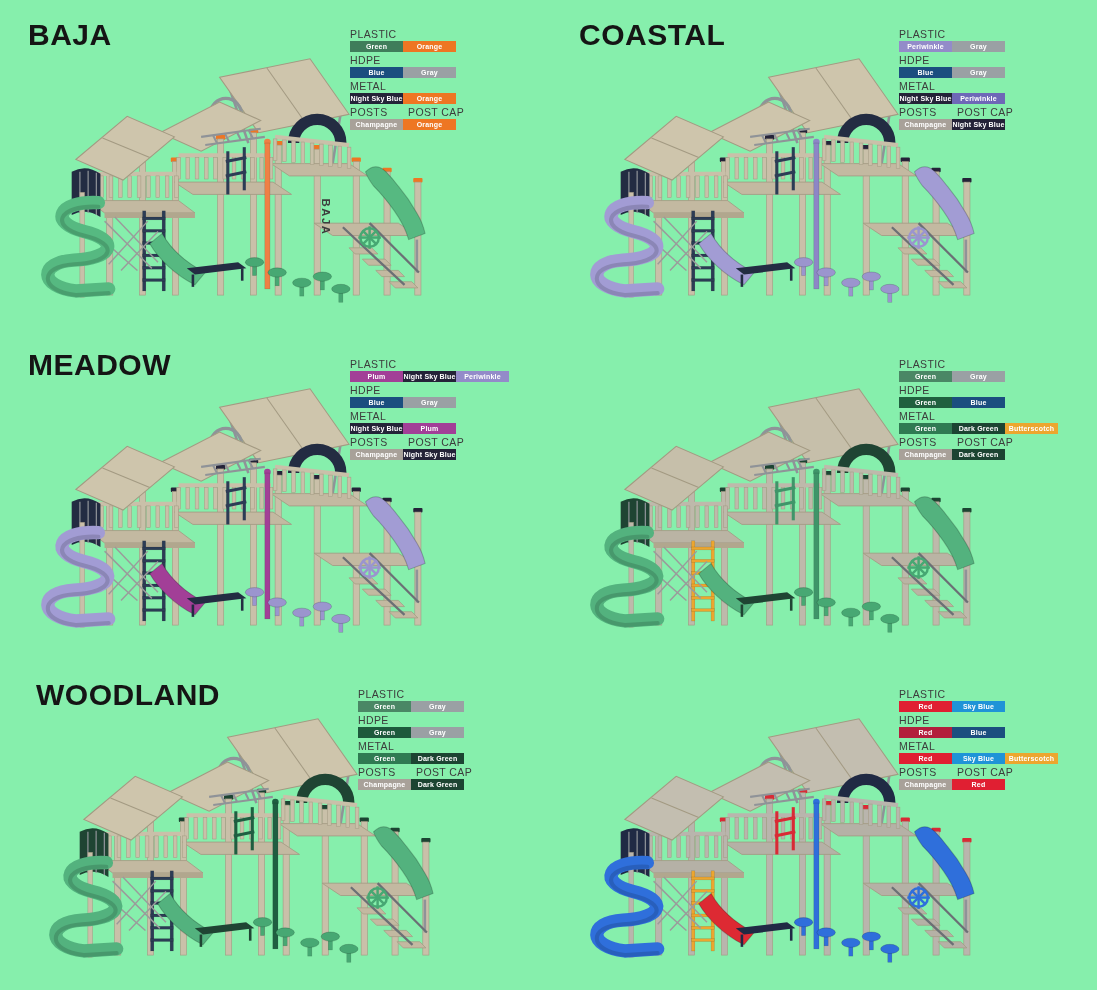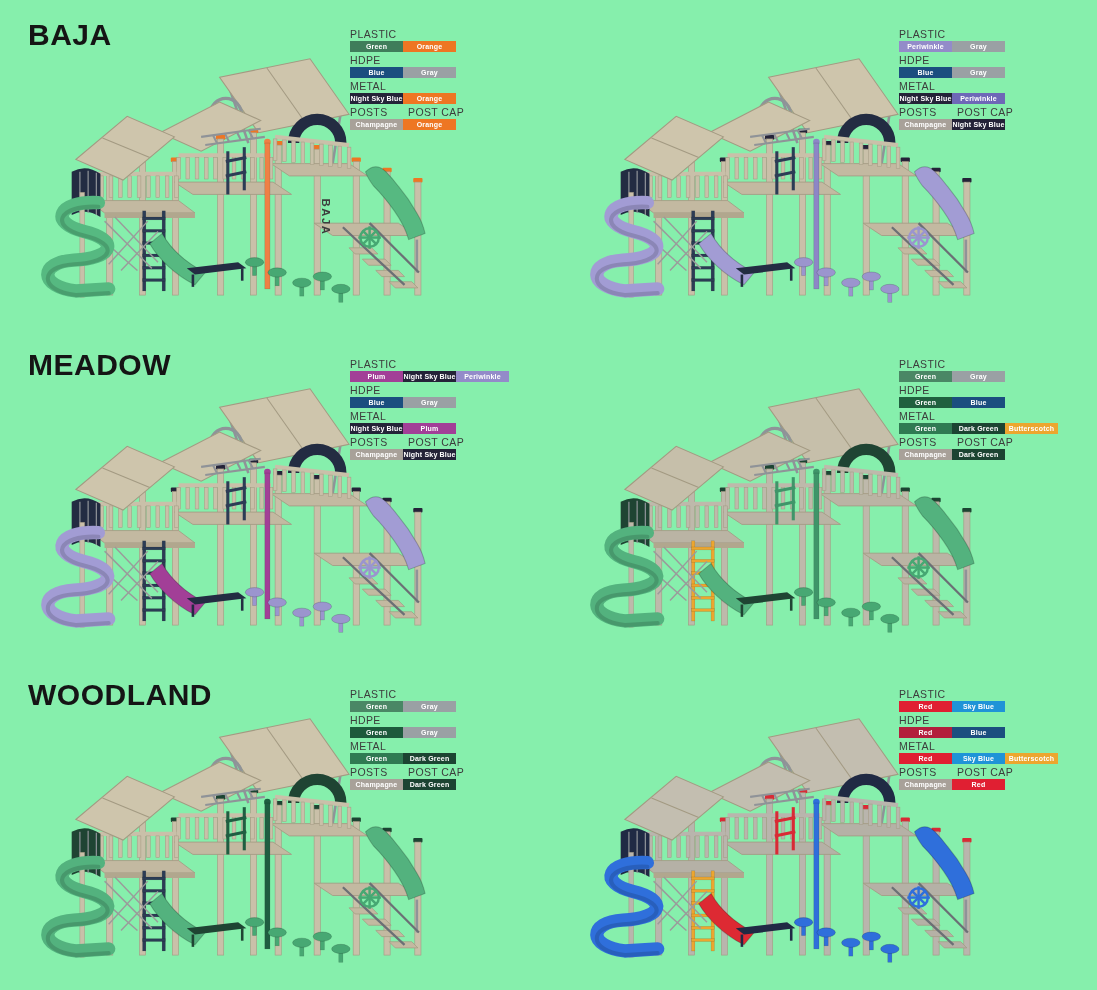--- a/index.html
+++ b/index.html
@@ -203,20 +203,21 @@
           <ellipse cx="306" cy="220" rx="9" ry="4.5" fill="#47a873" stroke="rgba(0,0,0,.22)" stroke-width="0.7"></ellipse>
         </g>
         <g>
           <rect x="322" y="232" width="4" height="13" fill="#47a873" stroke="rgba(0,0,0,.22)" stroke-width="0.5"></rect>
           <ellipse cx="324" cy="232" rx="9" ry="4.5" fill="#47a873" stroke="rgba(0,0,0,.22)" stroke-width="0.7"></ellipse>
         </g>
         <text x="306" y="144" transform="rotate(90 306 144)" font-size="11" font-weight="bold" fill="#3d3d3d" letter-spacing="1.5" font-family="'Liberation Sans',sans-serif">BAJA</text>
       </svg>
     </div>
     <div class="card col-right" style="left: 549px; top: 0px;">
+      <div class="scheme-title">COASTAL</div>
       <div class="legend">
         <div class="mat-label-row">
           <span>PLASTIC</span>
         </div>
         <div class="swatch-row">
           <div class="swatch" style="background: rgb(147, 139, 201);">Periwinkle</div>
           <div class="swatch" style="background: rgb(154, 160, 164);">Gray</div>
         </div>
         <div class="mat-label-row">
           <span>HDPE</span>
@@ -754,21 +755,21 @@
         <g>
           <rect x="304" y="220" width="4" height="13" fill="#47a873" stroke="rgba(0,0,0,.22)" stroke-width="0.5"></rect>
           <ellipse cx="306" cy="220" rx="9" ry="4.5" fill="#47a873" stroke="rgba(0,0,0,.22)" stroke-width="0.7"></ellipse>
         </g>
         <g>
           <rect x="322" y="232" width="4" height="13" fill="#47a873" stroke="rgba(0,0,0,.22)" stroke-width="0.5"></rect>
           <ellipse cx="324" cy="232" rx="9" ry="4.5" fill="#47a873" stroke="rgba(0,0,0,.22)" stroke-width="0.7"></ellipse>
         </g>
       </svg>
     </div>
-    <div class="card" style="left: 0px; top: 660px; text-decoration: underline;">
+    <div class="card" style="left: 8px; top: 660px; text-decoration: underline;">
       <div class="scheme-title">WOODLAND</div>
       <div class="legend">
         <div class="mat-label-row">
           <span>PLASTIC</span>
         </div>
         <div class="swatch-row">
           <div class="swatch" style="background: rgb(74, 135, 101);">Green</div>
           <div class="swatch" style="background: rgb(154, 160, 164);">Gray</div>
         </div>
         <div class="mat-label-row">

